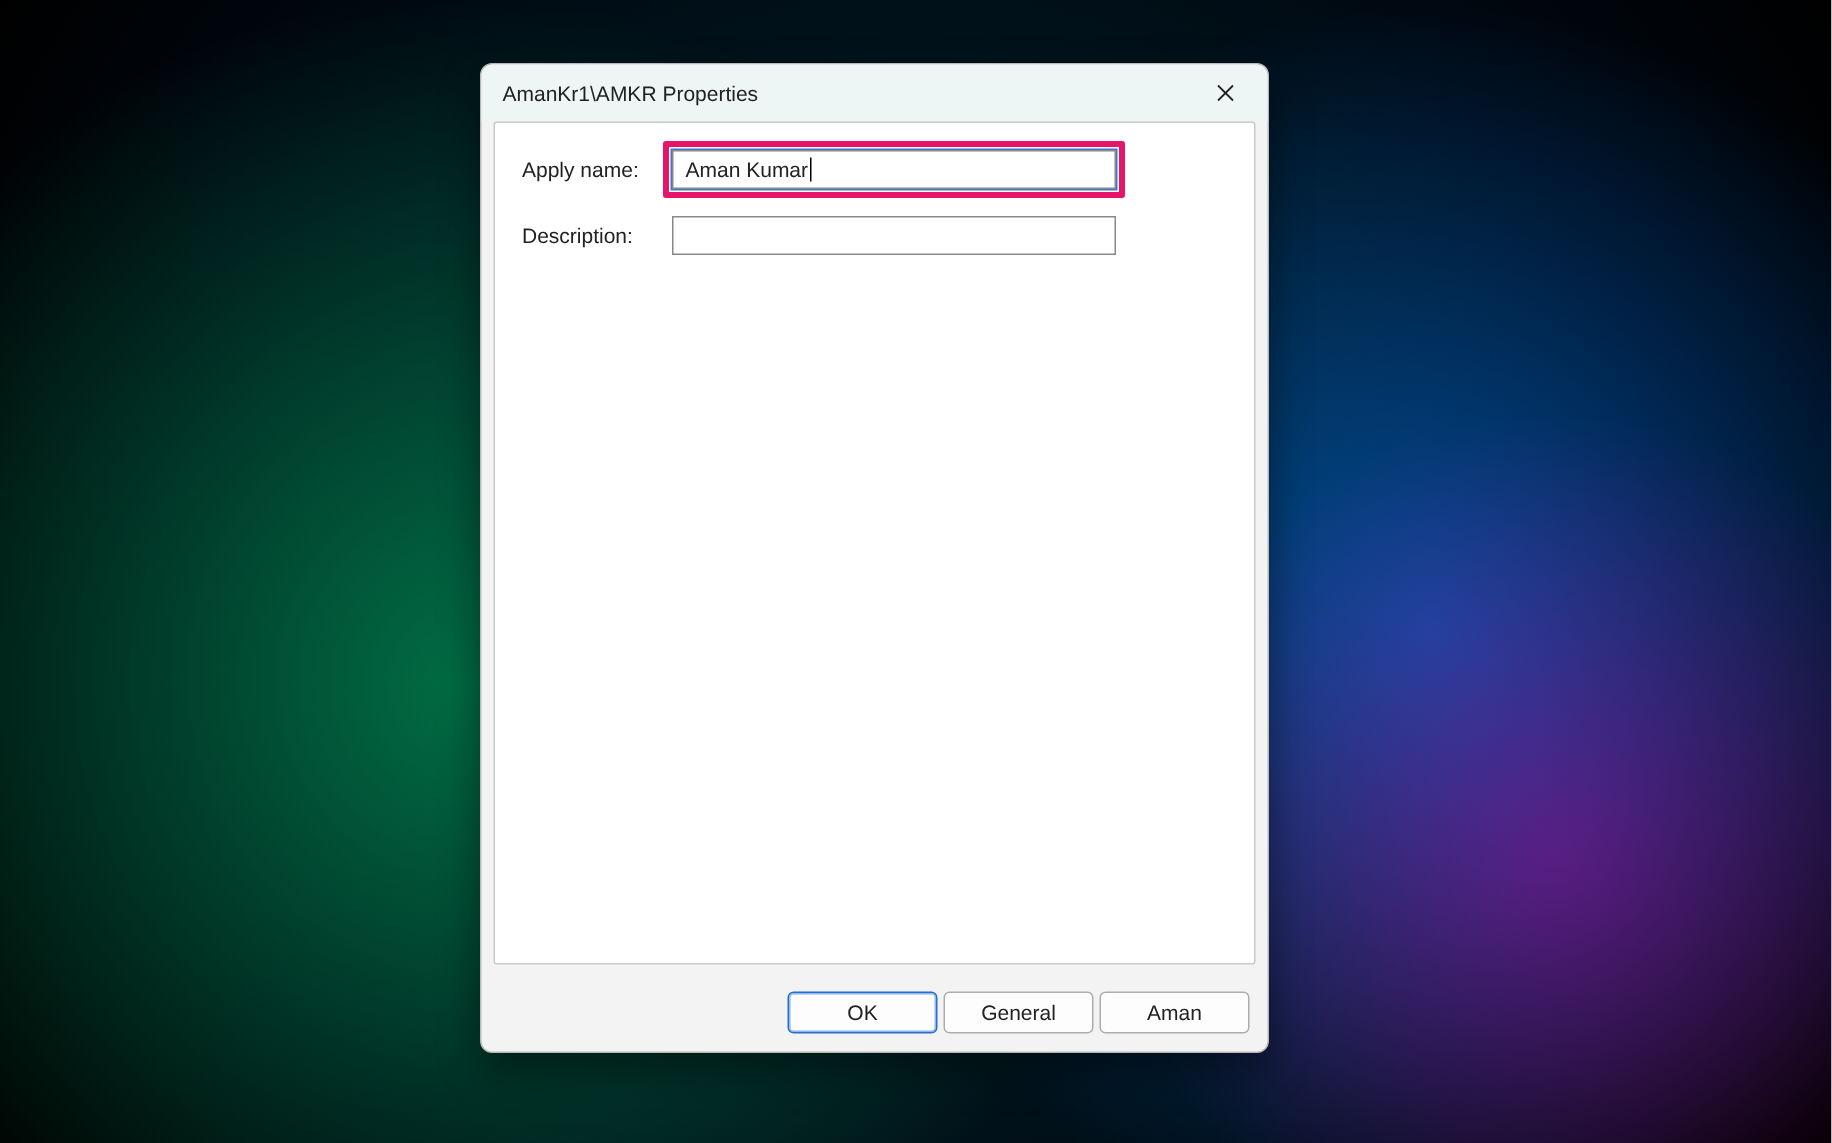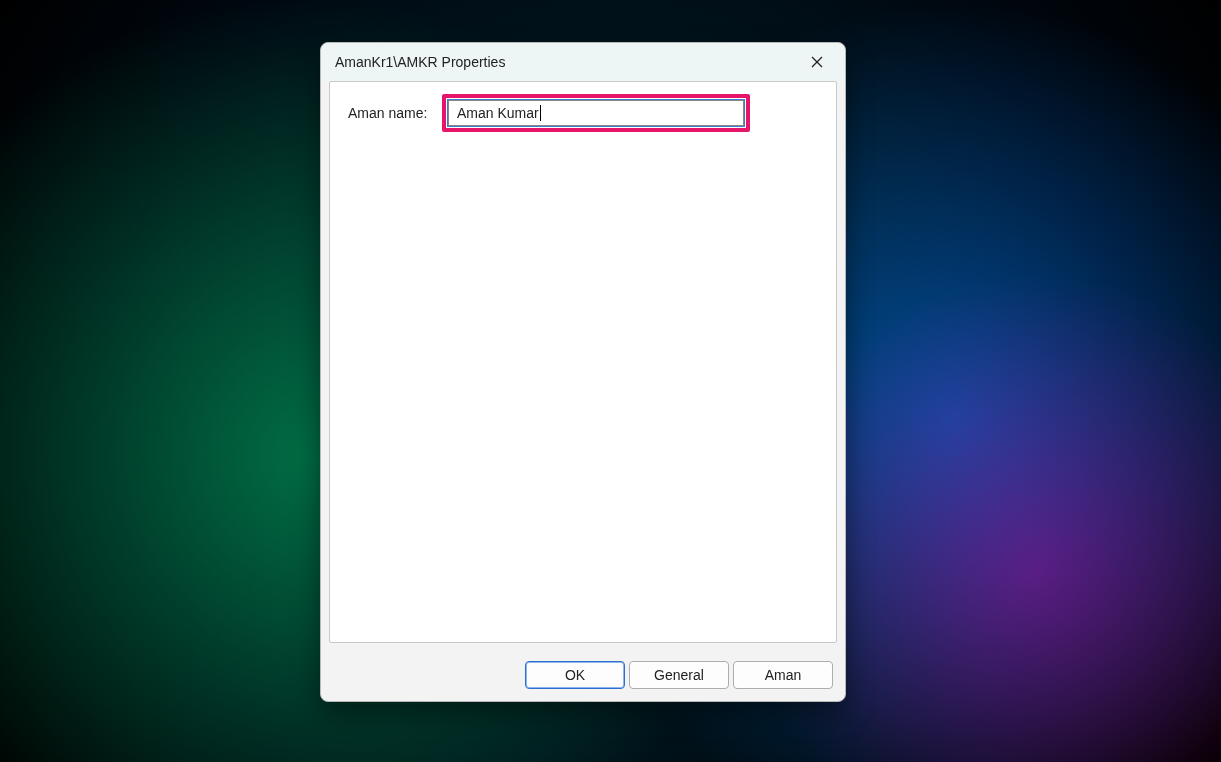--- a/index.html
+++ b/index.html
@@ -185,29 +185,35 @@
           <line x1="11" y1="1" x2="1" y2="11" stroke="currentColor" stroke-width="1.2"></line>
         </svg>
       </div>
     </div>
 
 
     <div class="tabpage">
 
 
       <div class="form-row">
-        <label>Aman name:</label>
+        <label>Apply name:</label>
         <span class="highlight-wrap">
           <div class="field focused">
             <span>Aman Kumar</span>
               <span class="caret"></span>
           </div>
         </span>
       </div>
 
+      <div class="form-row">
+        <label>Description:</label>
+        <div class="field">
+          <span></span>
+        </div>
+      </div>
 
     </div>
 
     <div class="button-row">
       <div class="btn default">OK</div>
       <div class="btn">General</div>
       <div class="btn">Aman</div>
     </div>
 
   </div>

